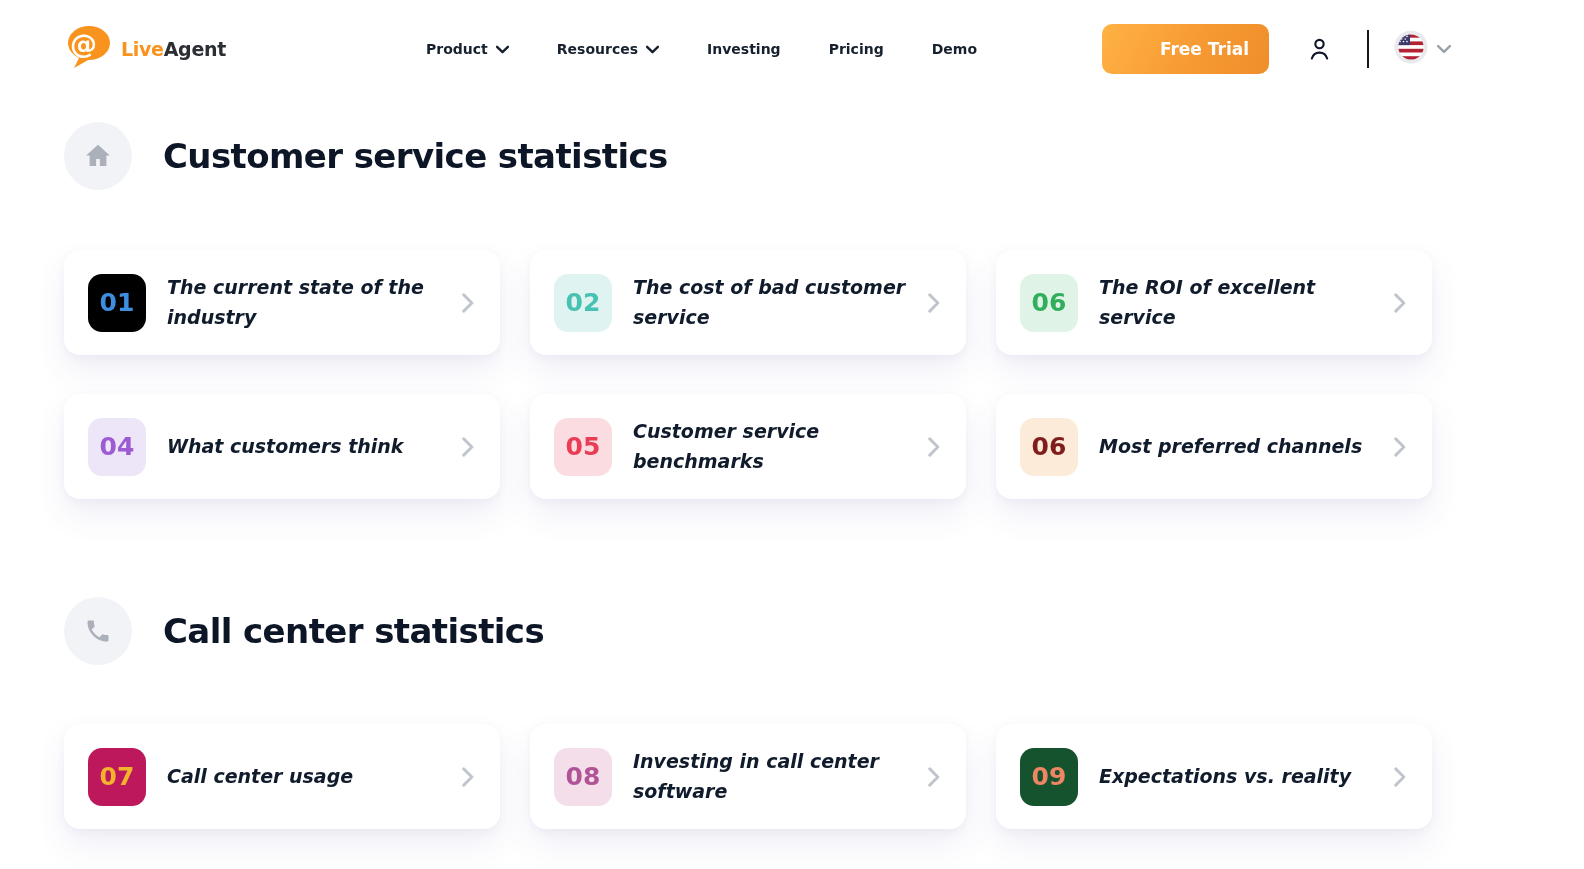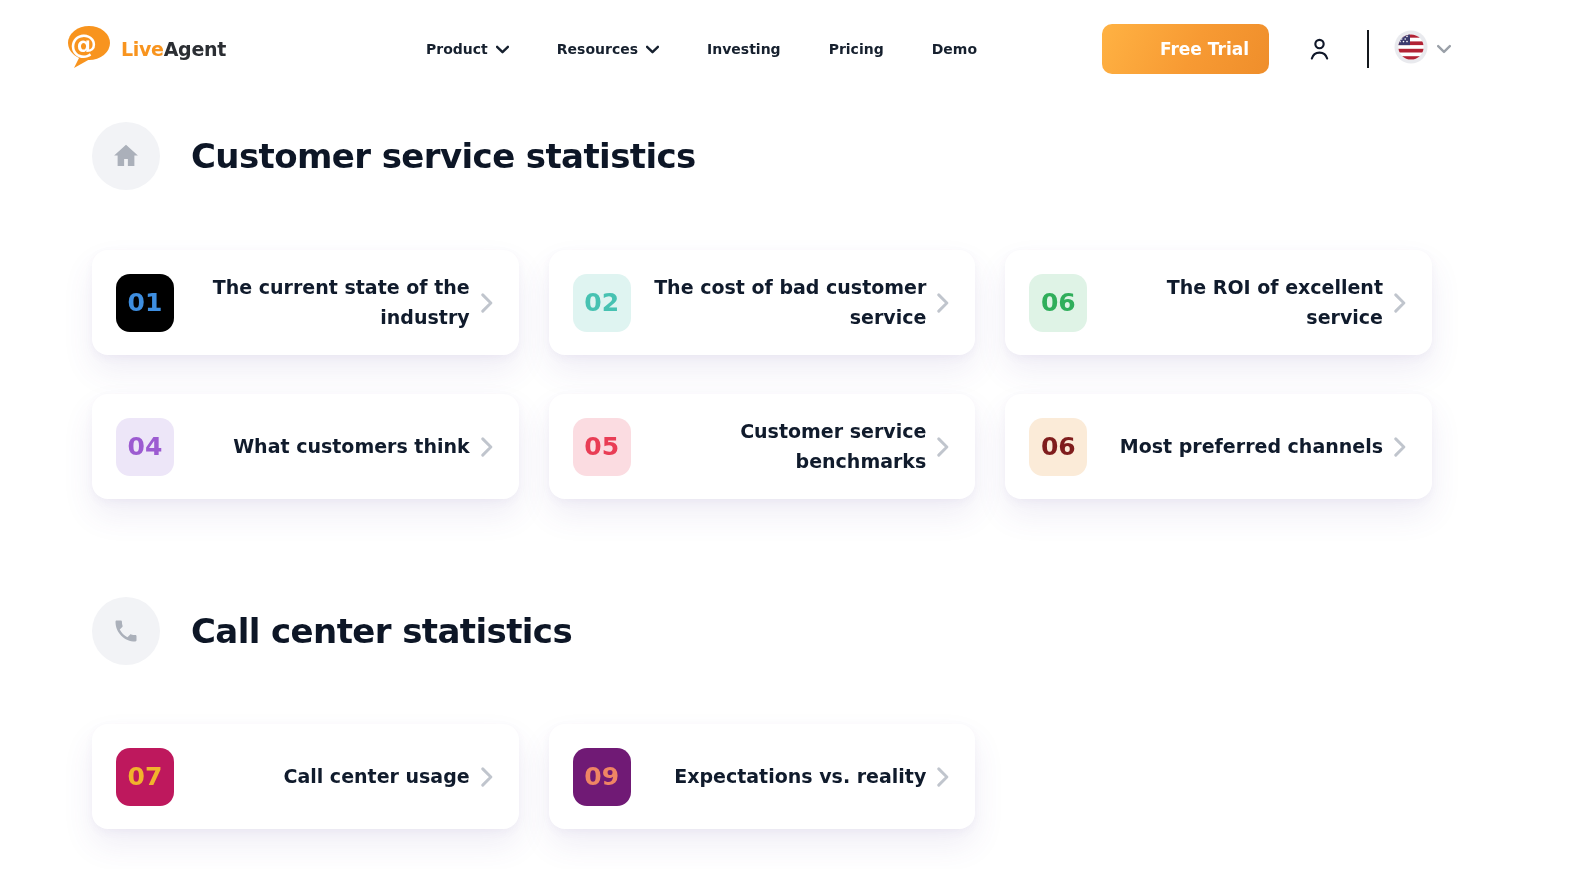--- a/index.html
+++ b/index.html
@@ -34,21 +34,21 @@
     border:none; border-radius:10px;
     background:linear-gradient(115deg,#FFB243 0%,#F79A33 55%,#EF8E2B 100%);
     color:#ffffff; font-size:17px; font-weight:700;
     font-family:inherit; cursor:pointer;padding-left:44px;
   }
   .account { margin-left:37px; display:flex; align-items:center; cursor:pointer; }
   .hdr-divider { width:2px; height:38px; background:#14181D; margin-left:34px; }
   .lang { margin-left:25px; display:flex; align-items:center; gap:9px; cursor:pointer; }
 
   
-  main { padding:0 152px 0 92px;text-align:right; }
+  main { padding:0 152px 0 64px; }
 
   .section-head { display:flex; align-items:center; gap:31px; height:68px; }
   .sh-1 { margin-top:25px; }
   .sh-2 { margin-top:98px; }
   .icon-circle {
     width:68px; height:68px; border-radius:50%;
     background:#F2F3F6; flex:none;
     display:flex; align-items:center; justify-content:center;
   }
   h2 { margin:0; font-size:34px; font-weight:700; letter-spacing:-0.6px; color:#0D1626; }
@@ -67,21 +67,21 @@
     box-shadow:0 3px 8px rgba(90,70,160,0.05), 0 16px 32px rgba(90,70,160,0.09);
     cursor:pointer; text-decoration:none; color:inherit;
   }
   .badge {
     width:58px; height:58px; border-radius:14px; flex:none;
     display:flex; align-items:center; justify-content:center;
     font-size:25px; font-weight:600;
   }
   .card-title {
     flex:1; margin-left:21px; margin-right:10px;
-    font-size:19px; font-weight:700; line-height:1.55; color:#101B2C;
+    font-size:19px; font-weight:700; line-height:1.55; color:#101B2C;font-style:italic;
   }
   .chev { flex:none; display:flex; align-items:center; }
 </style>
 </head>
 <body>
 
 <header>
   <div class="logo">
     <span>
       <svg width="48" height="45" viewBox="0 0 48 45">
@@ -246,21 +246,30 @@
     <a class="card">
       <span class="badge" style="background-color: #be185d; color: rgb(241, 180, 44);">07</span>
       <span class="card-title">Call center usage</span>
       <span class="chev">
           <svg width="13" height="20" viewBox="0 0 10 16">
             <path d="M2 1.5 8.5 8 2 14.5" stroke="#C0C5CD" stroke-width="2.3" fill="none" stroke-linecap="round" stroke-linejoin="round"></path>
           </svg>
         </span>
     </a>
     <a class="card">
-      <span class="badge" style="background-color: #701a75; color: rgb(239, 133, 100);">09</span>
+      <span class="badge" style="background-color: rgb(244, 222, 234); color: rgb(176, 84, 151);">08</span>
+      <span class="card-title">Investing in call center software</span>
+      <span class="chev">
+          <svg width="13" height="20" viewBox="0 0 10 16">
+            <path d="M2 1.5 8.5 8 2 14.5" stroke="#C0C5CD" stroke-width="2.3" fill="none" stroke-linecap="round" stroke-linejoin="round"></path>
+          </svg>
+        </span>
+    </a>
+    <a class="card">
+      <span class="badge" style="background-color: #14532d; color: rgb(239, 133, 100);">09</span>
       <span class="card-title">Expectations vs. reality</span>
       <span class="chev">
           <svg width="13" height="20" viewBox="0 0 10 16">
             <path d="M2 1.5 8.5 8 2 14.5" stroke="#C0C5CD" stroke-width="2.3" fill="none" stroke-linecap="round" stroke-linejoin="round"></path>
           </svg>
         </span>
     </a>
   </div>
 
 </main>

